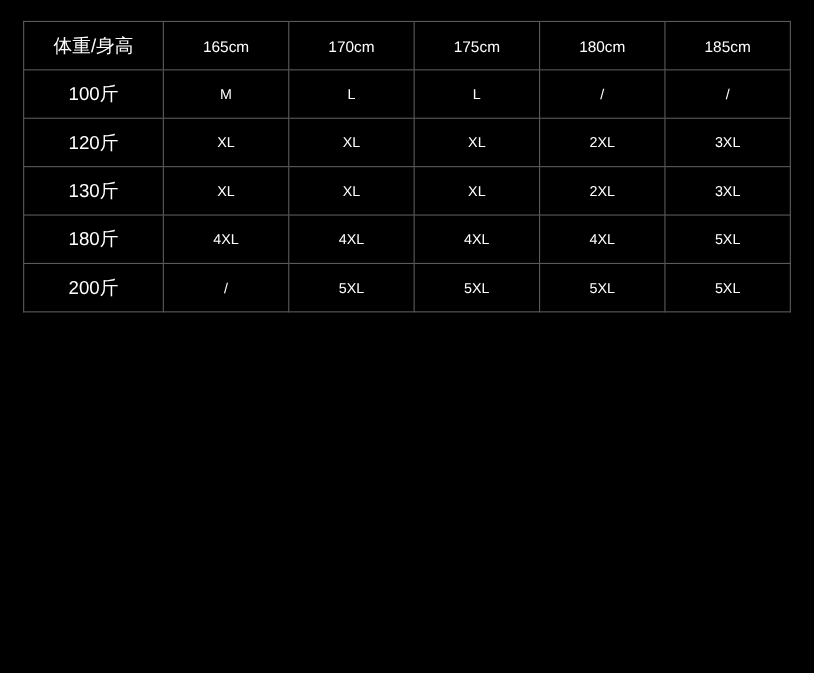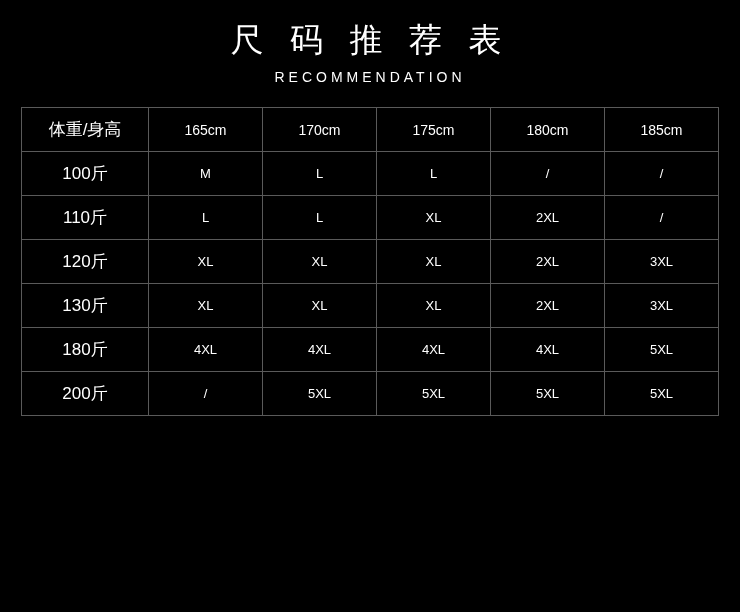--- a/index.html
+++ b/index.html
@@ -71,52 +71,40 @@
   }
   .cn {
     font-family: "DejaVu Sans", "Liberation Sans", sans-serif;
   }
 </style>
 </head>
 <body>
 
 <div class="page">
 
-  <div class="header">
-    <div class="header-title cn">尺 码 推 荐 表</div>
-    <div class="header-sub">RECOMMENDATION</div>
-  </div>
 
   <div class="table-wrap">
     <table class="size-table">
       <thead>
         <tr>
           <th class="first-col cn">体重/身高</th>
           <th>165cm</th>
           <th>170cm</th>
           <th>175cm</th>
           <th>180cm</th>
           <th>185cm</th>
         </tr>
       </thead>
       <tbody>
         <tr>
           <td class="first-col cn">100斤</td>
           <td>M</td>
           <td>L</td>
           <td>L</td>
           <td>/</td>
-          <td>/</td>
-        </tr>
-        <tr>
-          <td class="first-col cn">110斤</td>
-          <td>L</td>
-          <td>L</td>
-          <td>XL</td>
-          <td>2XL</td>
           <td>/</td>
         </tr>
         <tr>
           <td class="first-col cn">120斤</td>
           <td>XL</td>
           <td>XL</td>
           <td>XL</td>
           <td>2XL</td>
           <td>3XL</td>
         </tr>

